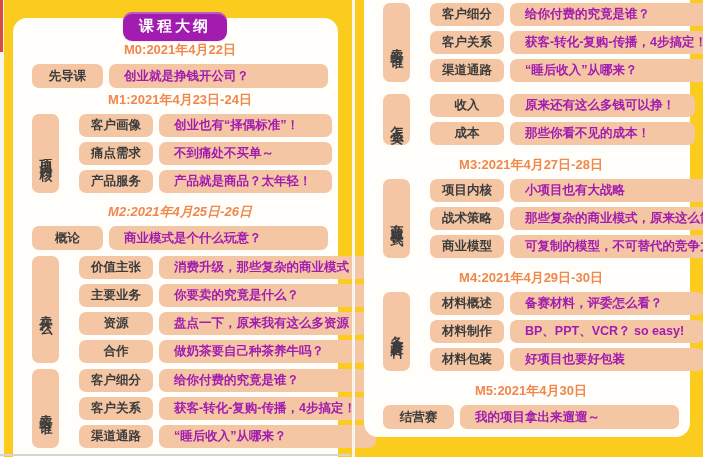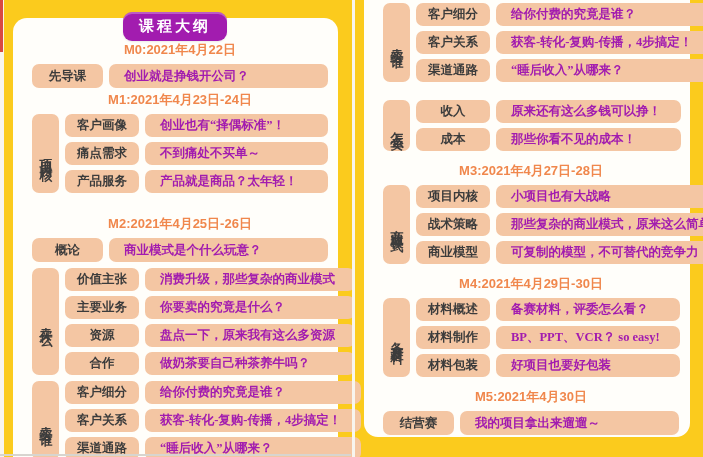--- a/index.html
+++ b/index.html
@@ -30,35 +30,35 @@
     display:flex; align-items:center; justify-content:center;
     font-size:12.5px; font-weight:bold; color:#3C3C3C; white-space:nowrap;
   }
   .single-row .label-box { width:71px; }
   .content-box {
     flex:1 1 auto; background:#F4C6A3; border-radius:7px;
     display:flex; align-items:center; padding:0 20px 0 15px;
     font-size:12.5px; font-weight:bold; color:#a21caf;
     white-space:nowrap; overflow:hidden;
   }
-  .group { display:flex; gap:6px;font-family:Liberation Serif, serif; }
+  .group { display:flex; gap:20px; }
   .group-title {
     width:27px; flex:0 0 auto; background:#F4C6A3; border-radius:7px;
     display:flex; align-items:center; justify-content:center;
     writing-mode:vertical-rl; text-orientation:upright;
     font-size:13px; font-weight:bold; color:#3C3C3C; letter-spacing:3px;
   }
   .group-rows { flex:1 1 auto; display:flex; flex-direction:column; gap:5px; }
 
   
   .mt7  { margin-top:7px; }
   .mt6  { margin-top:6px; }
-  .mt10 { margin-top:18px;text-align:right; }
+  .mt10 { margin-top:12px;text-align:right; }
   .mt11 { margin-top:5px; }
-  .mt12 { margin-top:24px; }
+  .mt12 { margin-top:12px;font-style:italic; }
   .mt13 { margin-top:13px; }
 
   
   .seam        { position:absolute; left:352px; top:0; width:3px; height:457px; background:#F8F5EE; z-index:4; }
   .edge-left   { position:absolute; left:0; top:0; width:4px; height:457px; background:#F8F5EE; z-index:4; }
   .edge-red    { position:absolute; left:0; top:0; width:3px; height:52px; background:#D94A42; z-index:5; }
   .bottom-line { position:absolute; left:0; top:454px; width:351px; height:2px; background:#D8D5CF; z-index:4; }
 </style>
 </head>
 <body>

